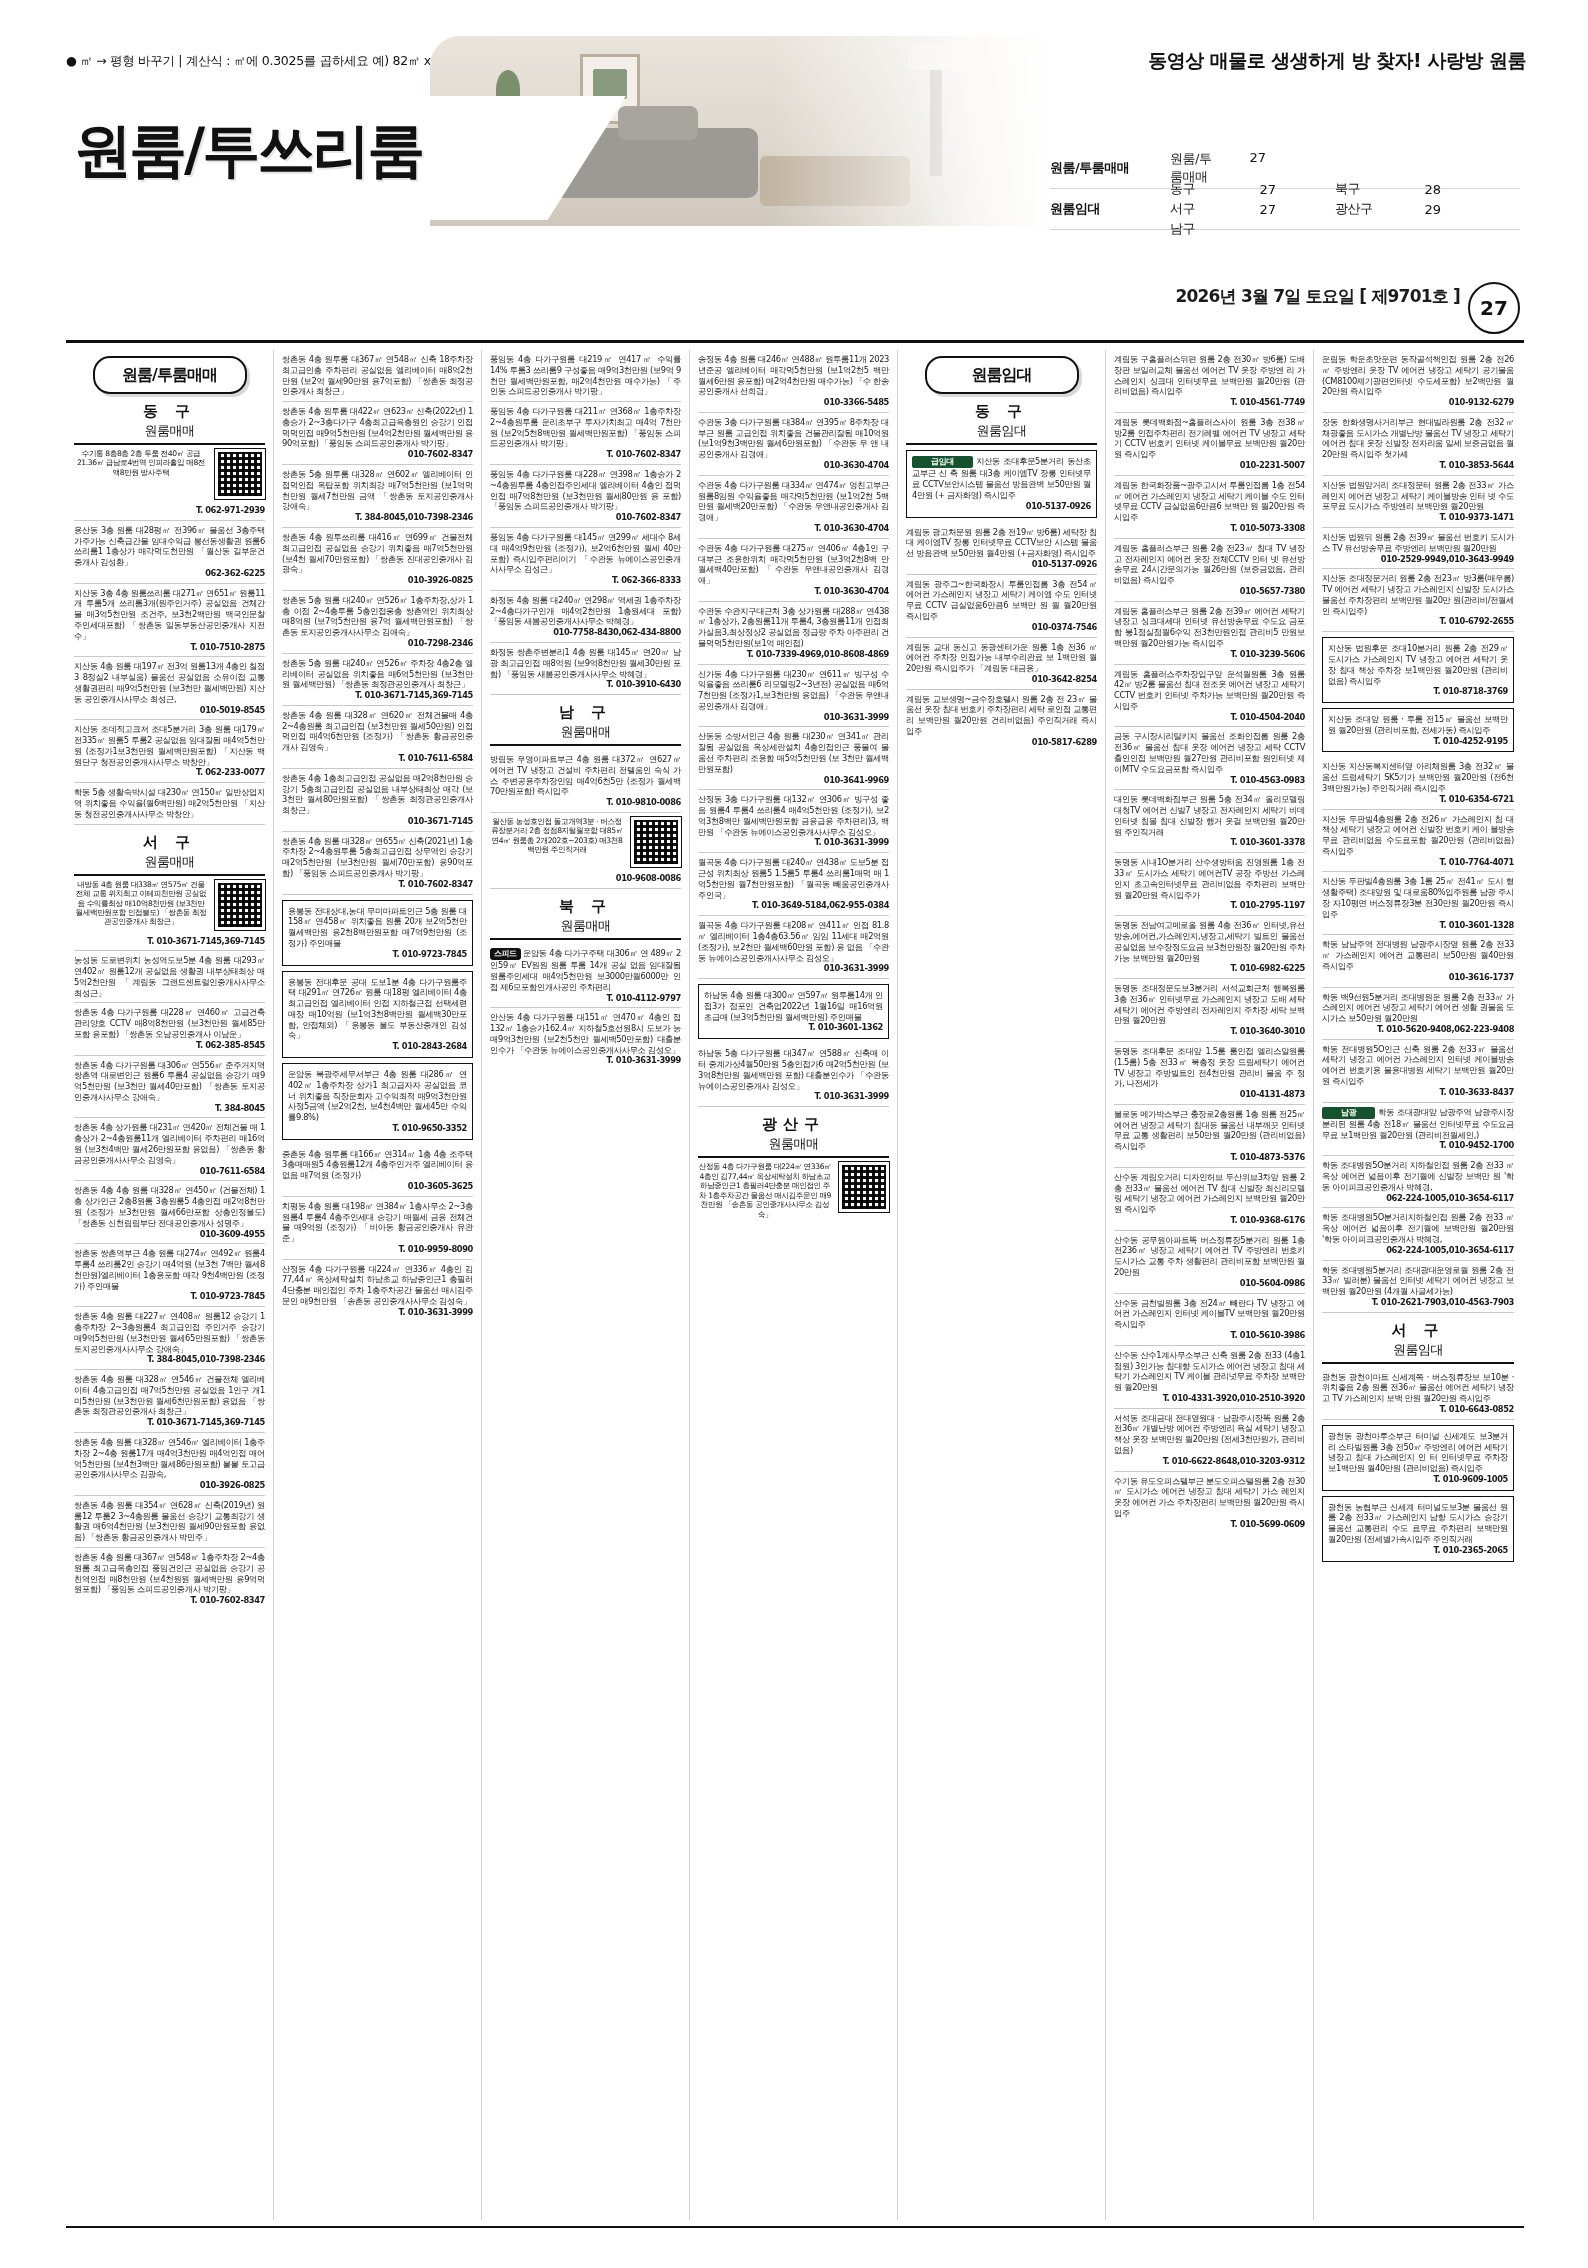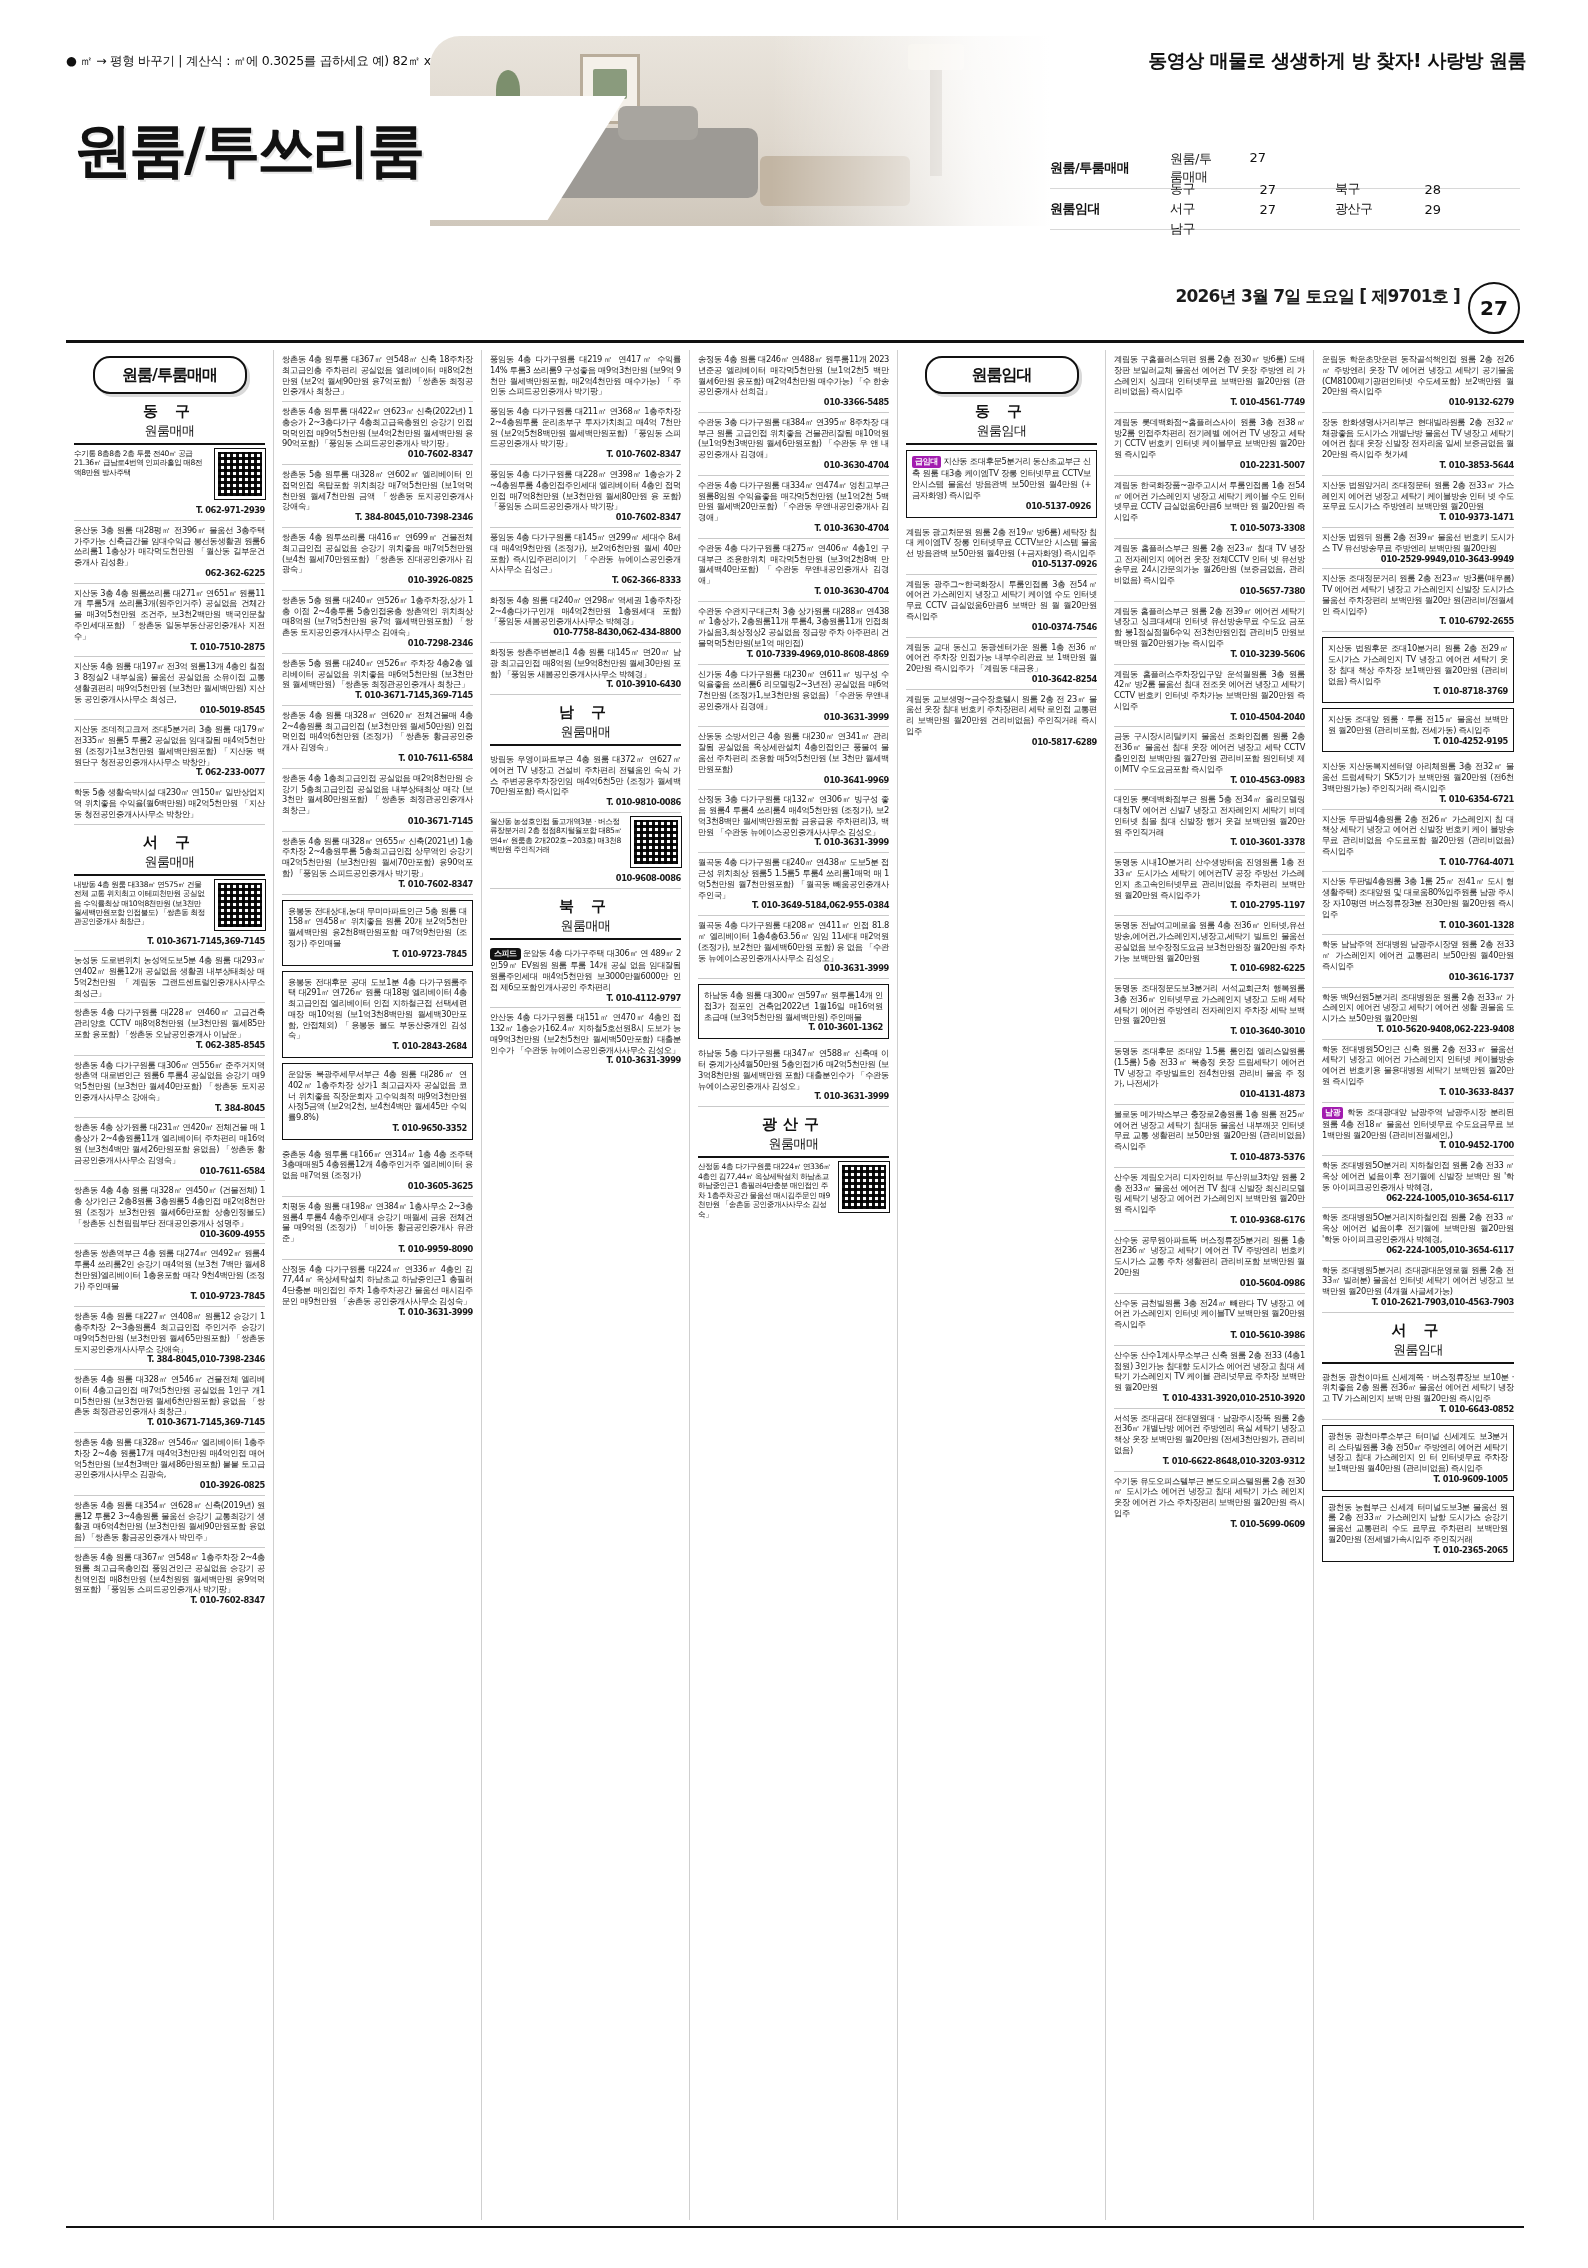--- a/index.html
+++ b/index.html
@@ -58,28 +58,28 @@
   .ad.noline{border-bottom:none;}
 
   
   .sec-pill{margin:6px auto 8px auto;width:150px;height:34px;border:2px solid #111;border-radius:17px;
      display:flex;align-items:center;justify-content:center;font-size:16px;font-weight:bold;letter-spacing:-1px;
      box-shadow:3px 3px 0 #d9d9d9;background:#fff;}
   .dist{margin:8px 0 4px 0;text-align:center;}
   .dist .d1{font-size:15px;font-weight:bold;letter-spacing:6px;}
   .dist .d2{font-size:13px;font-weight:normal;letter-spacing:-0.5px;margin-top:1px;}
   .dist .bar{width:100%;height:2px;background:#111;margin-top:3px;}
-  .qrline{display:flex;align-items:flex-start;gap:7px;margin:4px 0 2px 0;}
+  .qrline{display:flex;align-items:flex-start;gap:7px;margin:4px 0 2px 0;text-align:center;}
   .qr{width:44px;height:44px;background:
      repeating-linear-gradient(90deg,#111 0 3px,#fff 3px 6px),
      repeating-linear-gradient(0deg,#111 0 3px,rgba(255,255,255,0) 3px 6px);
      background-blend-mode:multiply;border:3px solid #fff;outline:1px solid #111;flex:0 0 auto;}
   .qrtext{font-size:7.6px;line-height:1.25;letter-spacing:-0.4px;}
   .speed{display:inline-block;background:#111;color:#fff;font-size:8px;font-weight:bold;padding:1px 4px;border-radius:3px;letter-spacing:-0.5px;}
-  .badge-dark{display:inline-block;background:#a21caf;color:#fff;font-size:8px;font-weight:bold;padding:1px 3px;border-radius:2px;}
+  .badge-dark{display:inline-block;background:#14532d;color:#fff;font-size:8px;font-weight:bold;padding:1px 19px;border-radius:2px;}
   .rule-bottom{position:absolute;left:66px;top:2226px;width:1458px;height:2px;background:#111;}
 </style>
 </head>
 <body>
 
 <div class="page">
 
   <div class="topbar">
     <div class="conv">● ㎡ → 평형 바꾸기 | 계산식 : ㎡에 0.3025를 곱하세요  예) 82㎡ x 0.3025 = 25평</div>
     <div class="right">동영상 매물로 생생하게 방 찾자! 사랑방 원룸</div>

